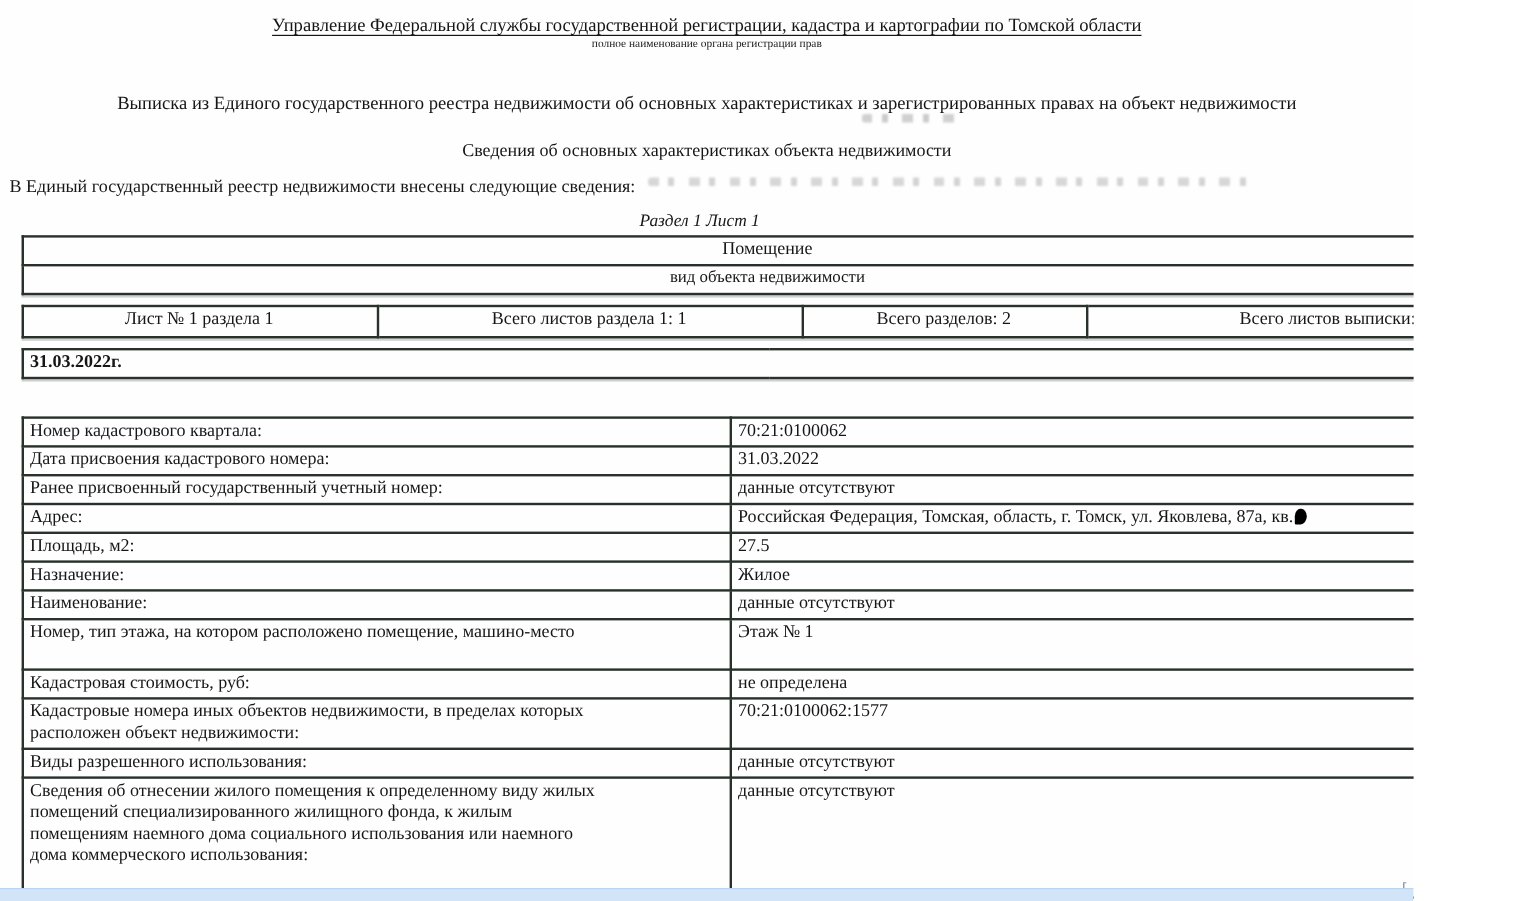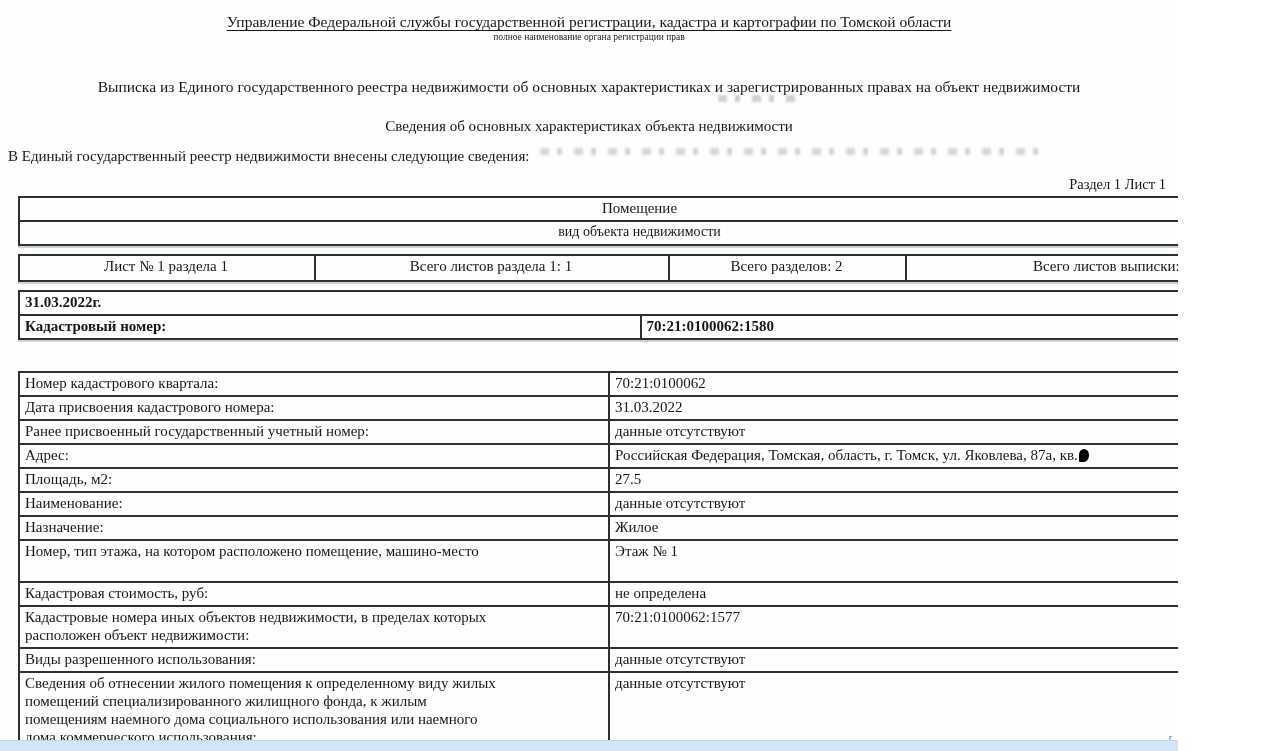--- a/index.html
+++ b/index.html
@@ -16,21 +16,21 @@
   .authority{
     padding-top:13px;
     font-size:15.5px;
     text-decoration:underline;
     text-underline-offset:3px;
   }
   .authority-caption{ font-size:9.5px; margin-top:1px; color:#222; }
   .doc-title{ font-size:15.5px; margin-top:36px; }
   .section-title{ font-size:15px; margin-top:22px; }
   .intro{ text-align:left; font-size:15px; margin:13px 0 0 8px; }
-  .section-sheet{ text-align:right; font-size:14.5px; margin:11px 12px 3px 0; }
+  .section-sheet{ text-align:center; font-size:14.5px; margin:11px 12px 3px 0;font-style:italic; }
 
   
   .smudge{
     position:absolute; height:7px; border-radius:3px;
     background:repeating-linear-gradient(90deg,#9a9a9a 0 9px,transparent 9px 17px,#8f8f8f 17px 22px,transparent 22px 34px);
     filter:blur(1.1px); opacity:.45; pointer-events:none;
   }
   .smudge-1{ left:718px; top:95px; width:85px; }
   .smudge-2{ left:540px; top:148px; width:500px; opacity:.38; }
   .bracket-artifact{
@@ -114,24 +114,20 @@
           <td style="width: 400px;">Всего листов выписки: 2</td>
         </tr>
   </tbody>
     </table>
 
   <table class="t-date shadowed">
     <tbody>
         <tr>
       <td colspan="2">31.03.2022г.</td>
     </tr>
-    <tr>
-      <td style="width:472px">Кадастровый номер:</td>
-      <td>70:21:0100062:1580</td>
-    </tr>
   </tbody>
     </table>
 
   <table class="t-details">
     <colgroup>
         <col style="width:590px">
         <col>
       </colgroup>
     <tbody>
         <tr>
@@ -159,29 +155,29 @@
           <td class="val">Российская Федерация, Томская, область, г. Томск, ул. Яковлева, 87а, кв.<span class="blob"></span></td>
         </tr>
         <tr>
           <td class="lbl">
             <div class="lbl-inner">Площадь, м2:</div>
           </td>
           <td class="val">27.5</td>
         </tr>
         <tr>
           <td class="lbl">
+            <div class="lbl-inner">Назначение:</div>
+          </td>
+          <td class="val">Жилое</td>
+        </tr>
+        <tr>
+          <td class="lbl">
             <div class="lbl-inner">Наименование:</div>
           </td>
           <td class="val">данные отсутствуют</td>
-        </tr>
-        <tr>
-          <td class="lbl">
-            <div class="lbl-inner">Назначение:</div>
-          </td>
-          <td class="val">Жилое</td>
         </tr>
         <tr class="h2">
           <td class="lbl">
             <div class="lbl-inner">Номер, тип этажа, на котором расположено помещение, машино-место</div>
           </td>
           <td class="val">Этаж № 1</td>
         </tr>
         <tr>
           <td class="lbl">
             <div class="lbl-inner">Кадастровая стоимость, руб:</div>

